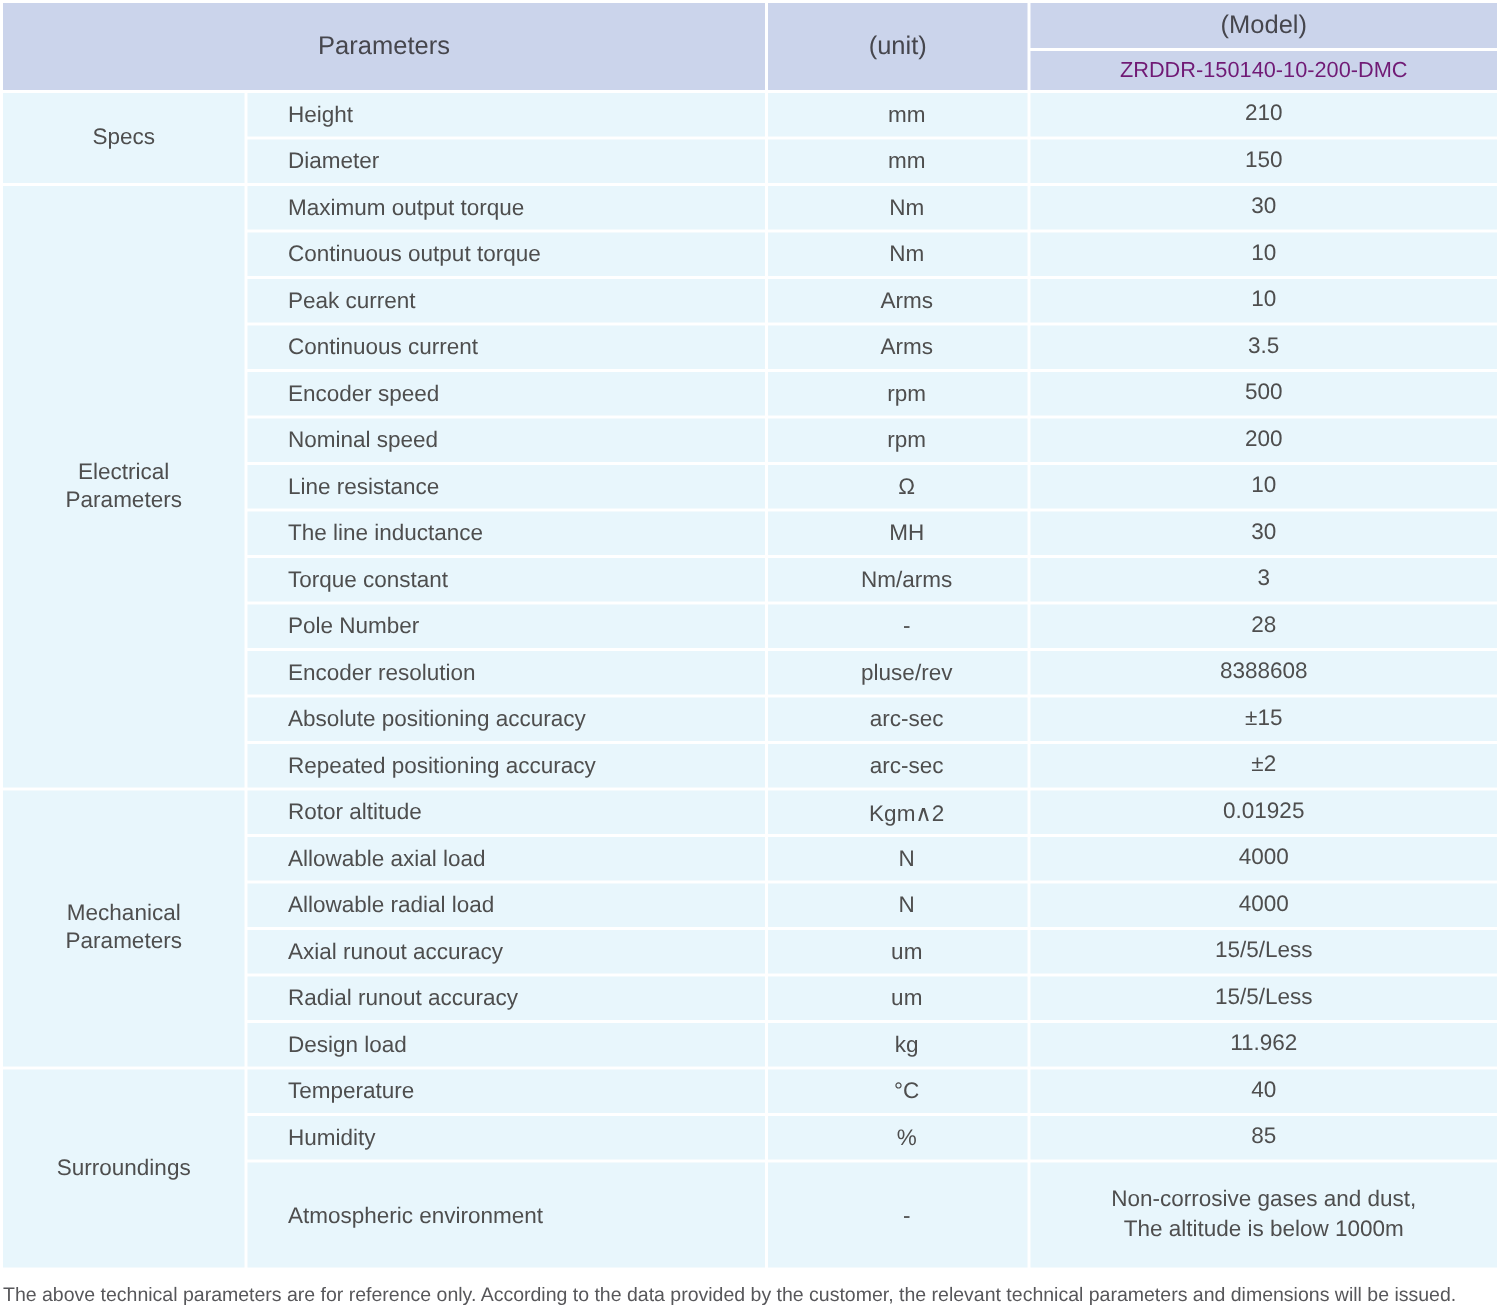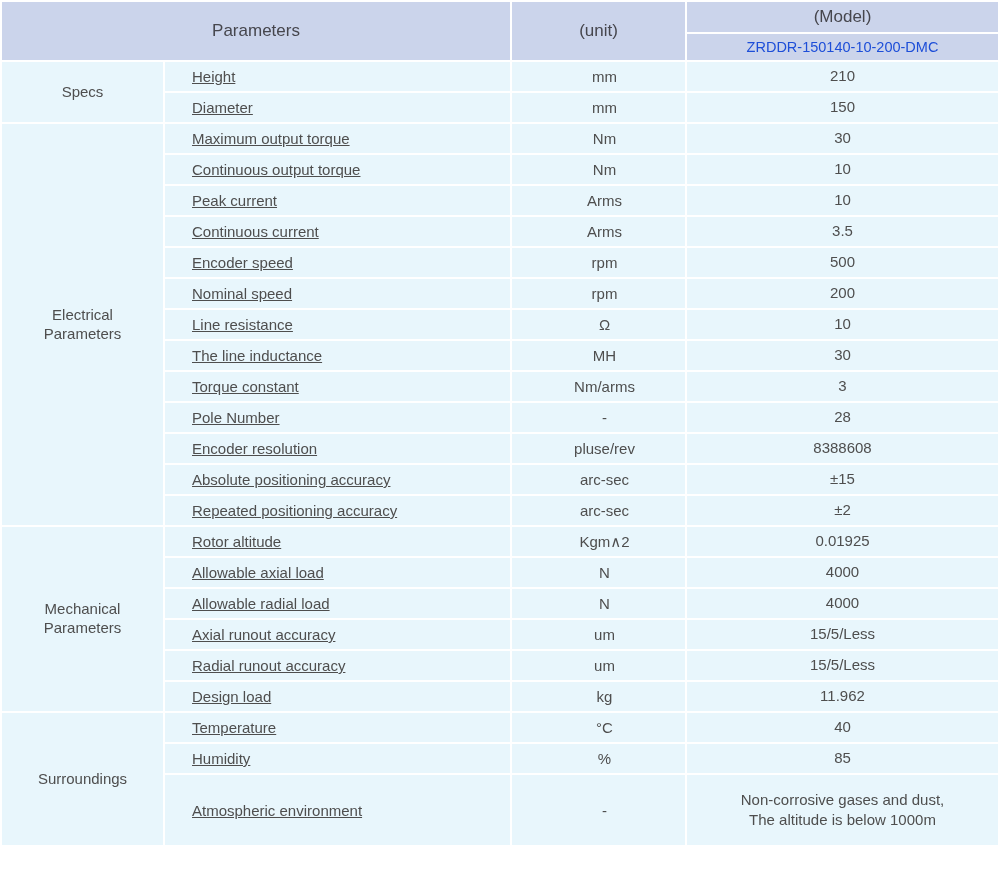--- a/index.html
+++ b/index.html
@@ -28,38 +28,37 @@
   th, td { padding: 0; margin: 0; }
   thead th {
     background: #cbd4eb;
     color: #46464d;
     font-weight: 400;
     font-size: 17px;
     text-align: center;
     vertical-align: middle;
   }
   tr.head-top th.model-head { height: 30px; }
-  tr.head-sub th { height: 26px; font-size: 14.5px; color: #1d4ed8; }
+  tr.head-sub th { height: 26px; font-size: 14.5px; color: #701a75; }
   tbody td {
     background: #e8f6fc;
     font-size: 15px;
     height: 29px;
     vertical-align: middle;
     color: #4e4e4e;
   }
   td.group {
     text-align: center;
     white-space: pre-line;
     line-height: 1.25;
     margin-left: 12px;
   }
   td.param {
     text-align: left;
     padding-left: 27px;
-    text-decoration: underline;
   }
   td.unit { text-align: center; padding-left: 12px; }
   td.value {
     text-align: center;
     white-space: pre-line;
     line-height: 1.35;
   }
   tr.tall td { height: 70px; }
   .footnote {
     font-size: 13px;
@@ -219,14 +218,15 @@
       </tr>
       <tr class="tall">
         <td class="param">Atmospheric environment</td>
         <td class="unit">-</td>
         <td class="value">Non-corrosive gases and dust,
 The altitude is below 1000m</td>
       </tr>
     </tbody>
   </table>
 
+  <div class="footnote">The above technical parameters are for reference only. According to the data provided by the customer, the relevant technical parameters and dimensions will be issued.</div>
 
 </div>
 
 </body></html>

